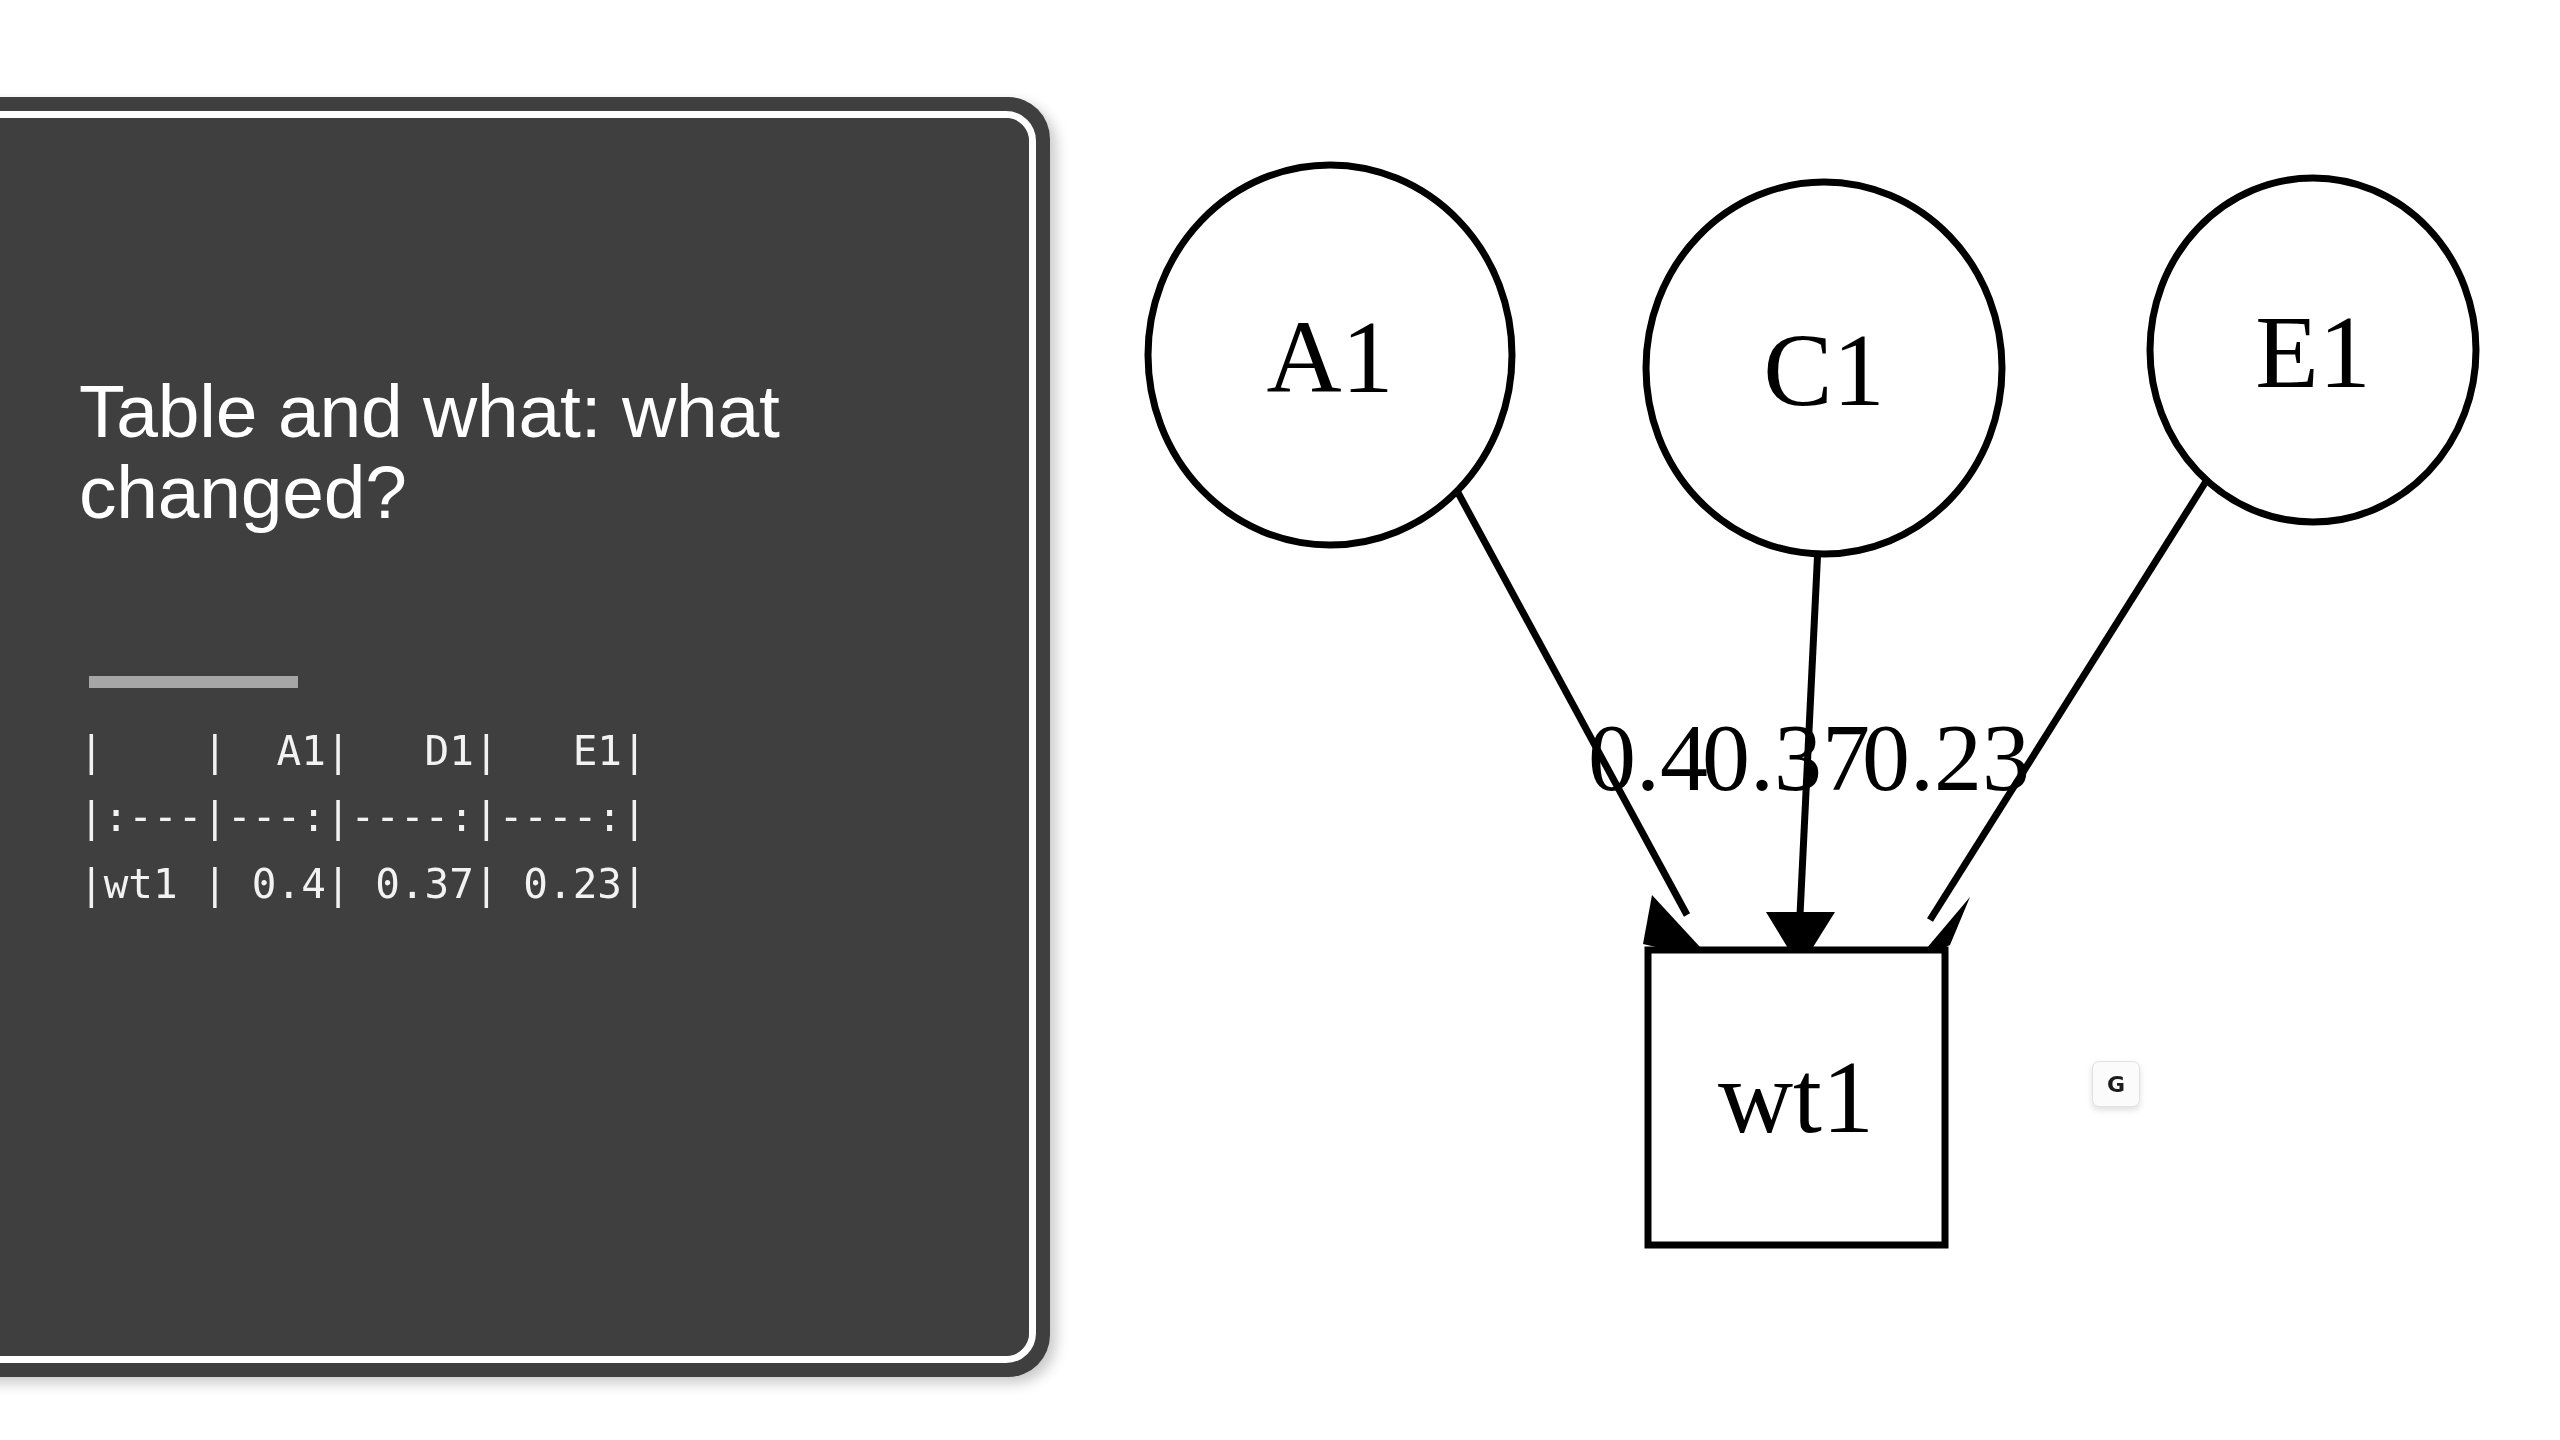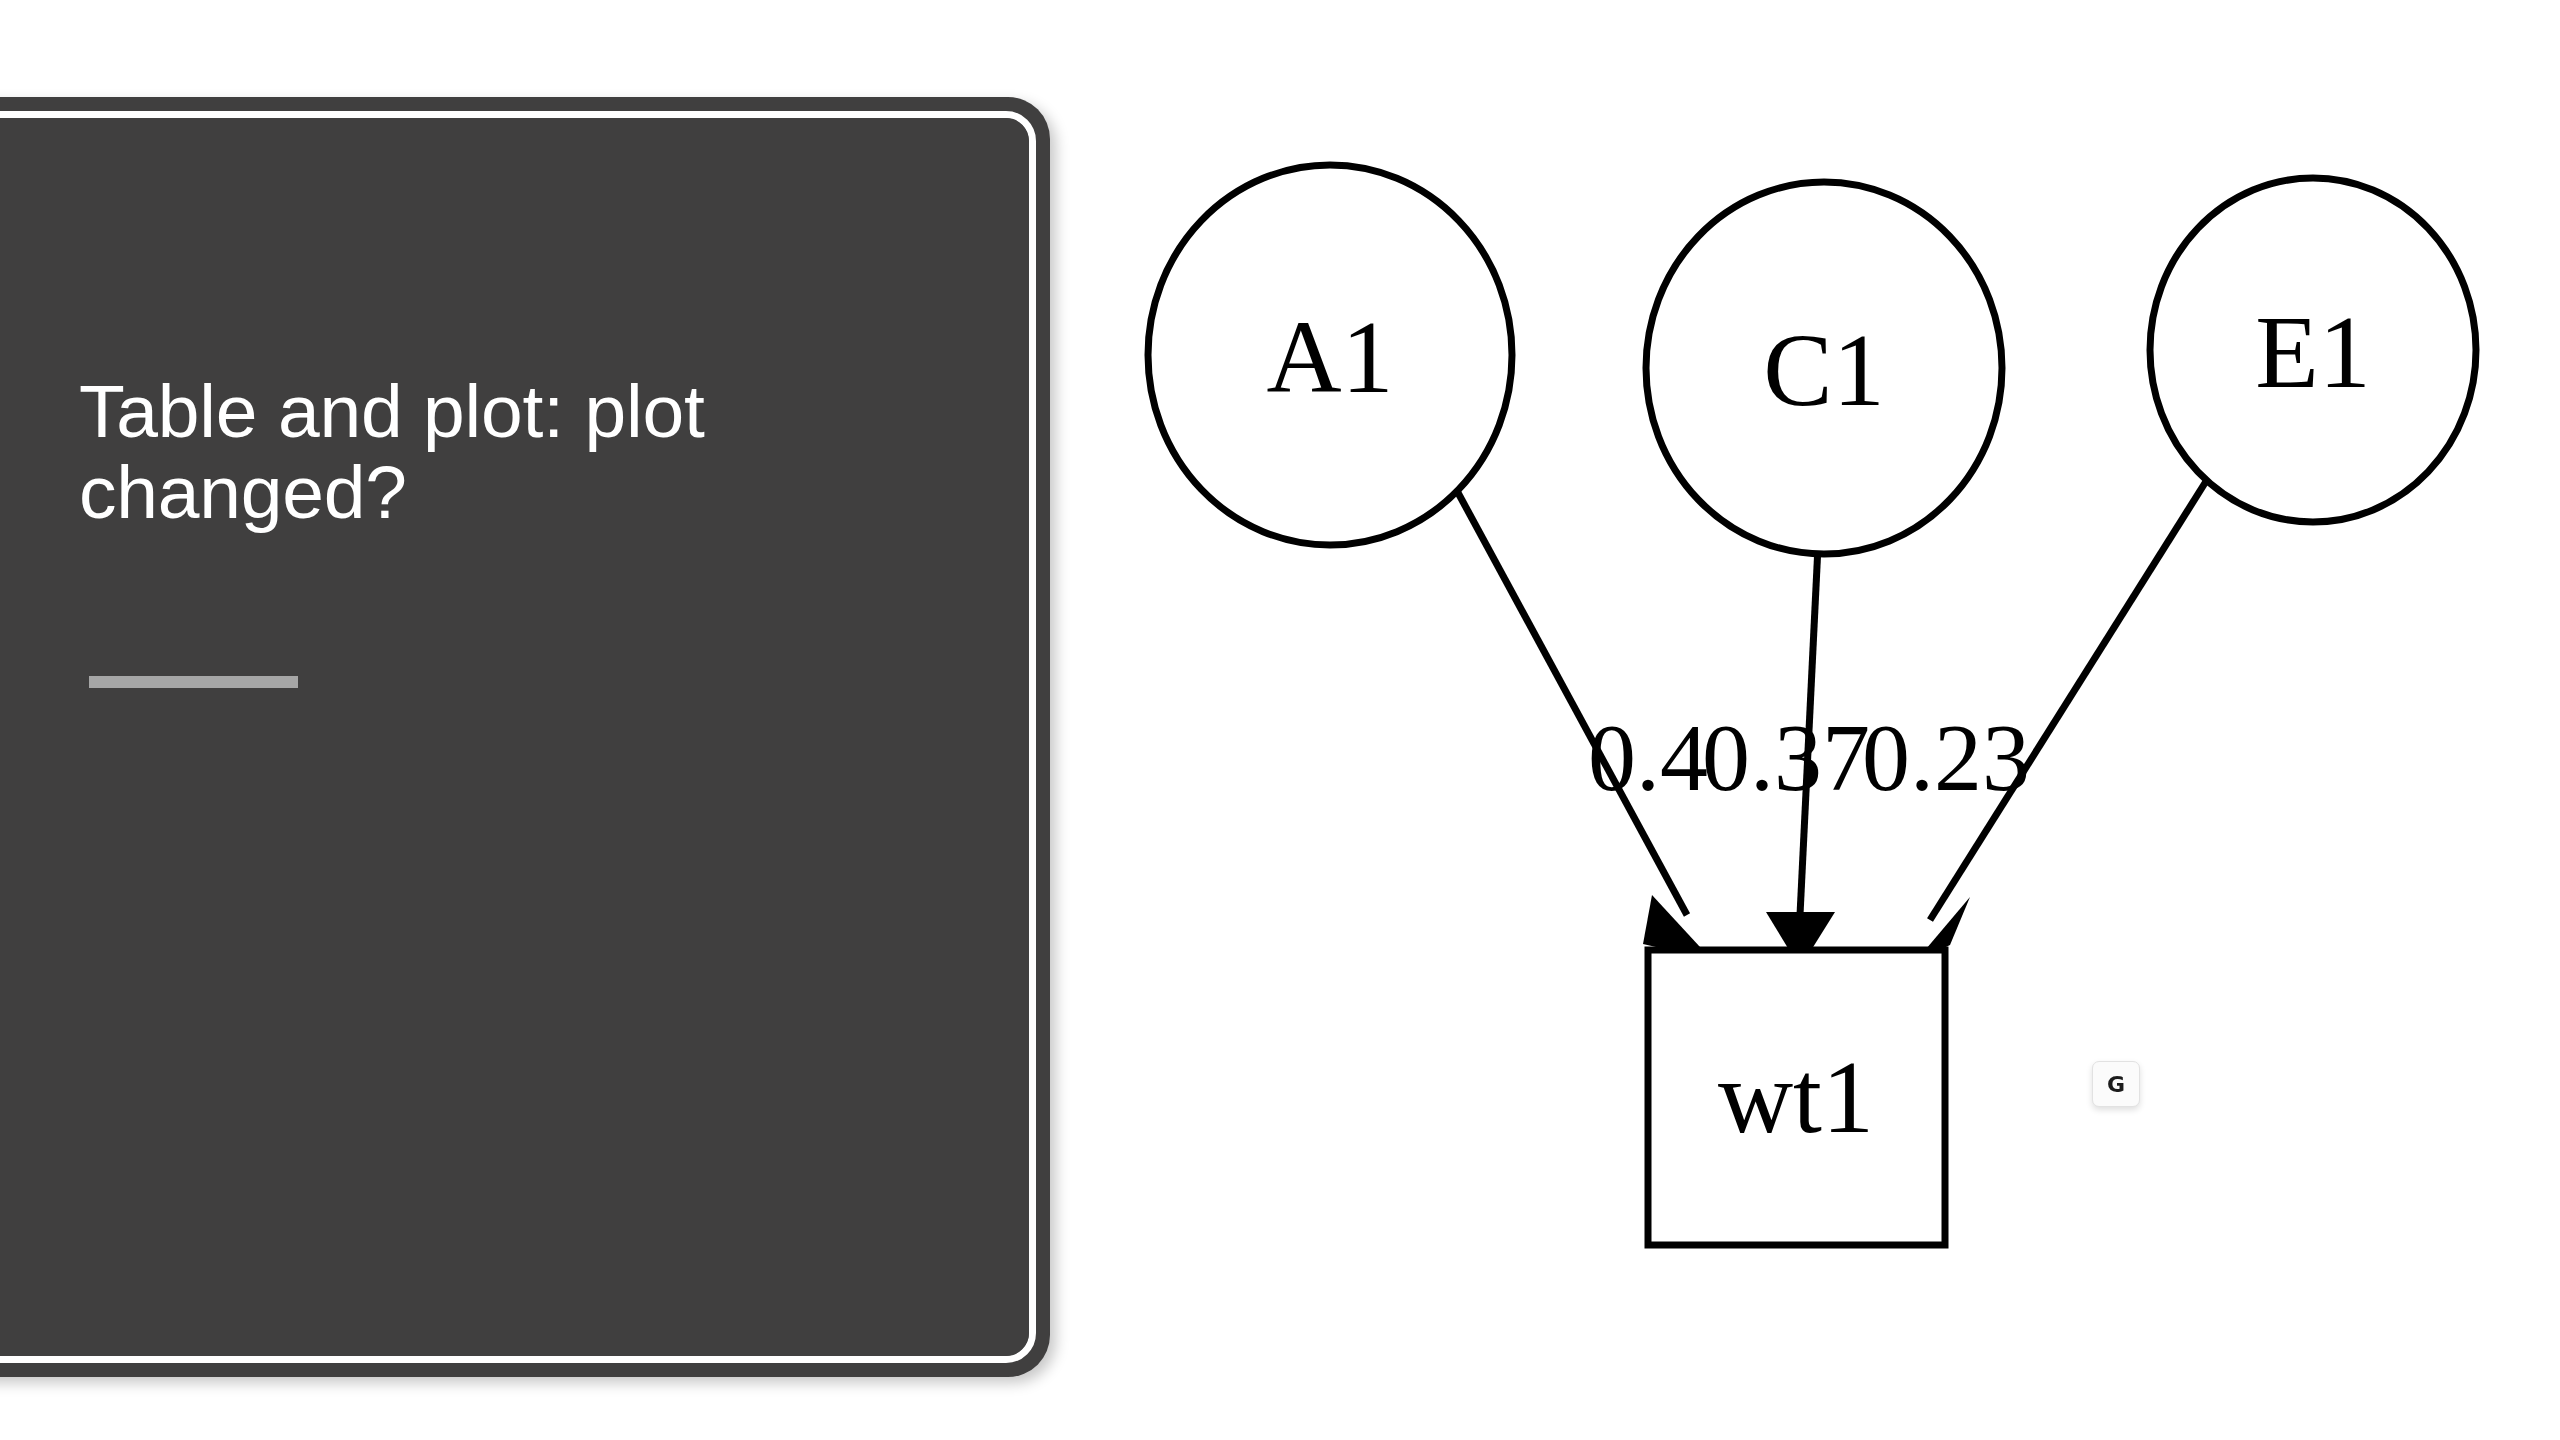--- a/index.html
+++ b/index.html
@@ -137,24 +137,27 @@
     color: #1c1c1c;
   }
 </style>
 </head>
 <body>
 
 <div id="slide-panel">
   <div id="slide-panel-inner"></div>
   <div id="slide-panel-body">
 
-    <div id="slide-title">Table and plot: plot changed?</div>
+    <div id="slide-title">Table and what: what changed?</div>
 
     <div id="slide-rule"></div>
 
+    <div id="slide-table">|    |  A1|   D1|   E1|
+|:---|---:|----:|----:|
+|wt1 | 0.4| 0.37| 0.23|</div>
 
   </div>
 </div>
 
 <div id="graph">
   <svg width="2560" height="1440" viewBox="0 0 2560 1440" xmlns="http://www.w3.org/2000/svg">
 
     <g>
       <path class="edge-line" d="M 1456,489 L 1687,915"></path>
       <polygon class="edge-head" points="1652,895 1712,960 1643,944"></polygon>

